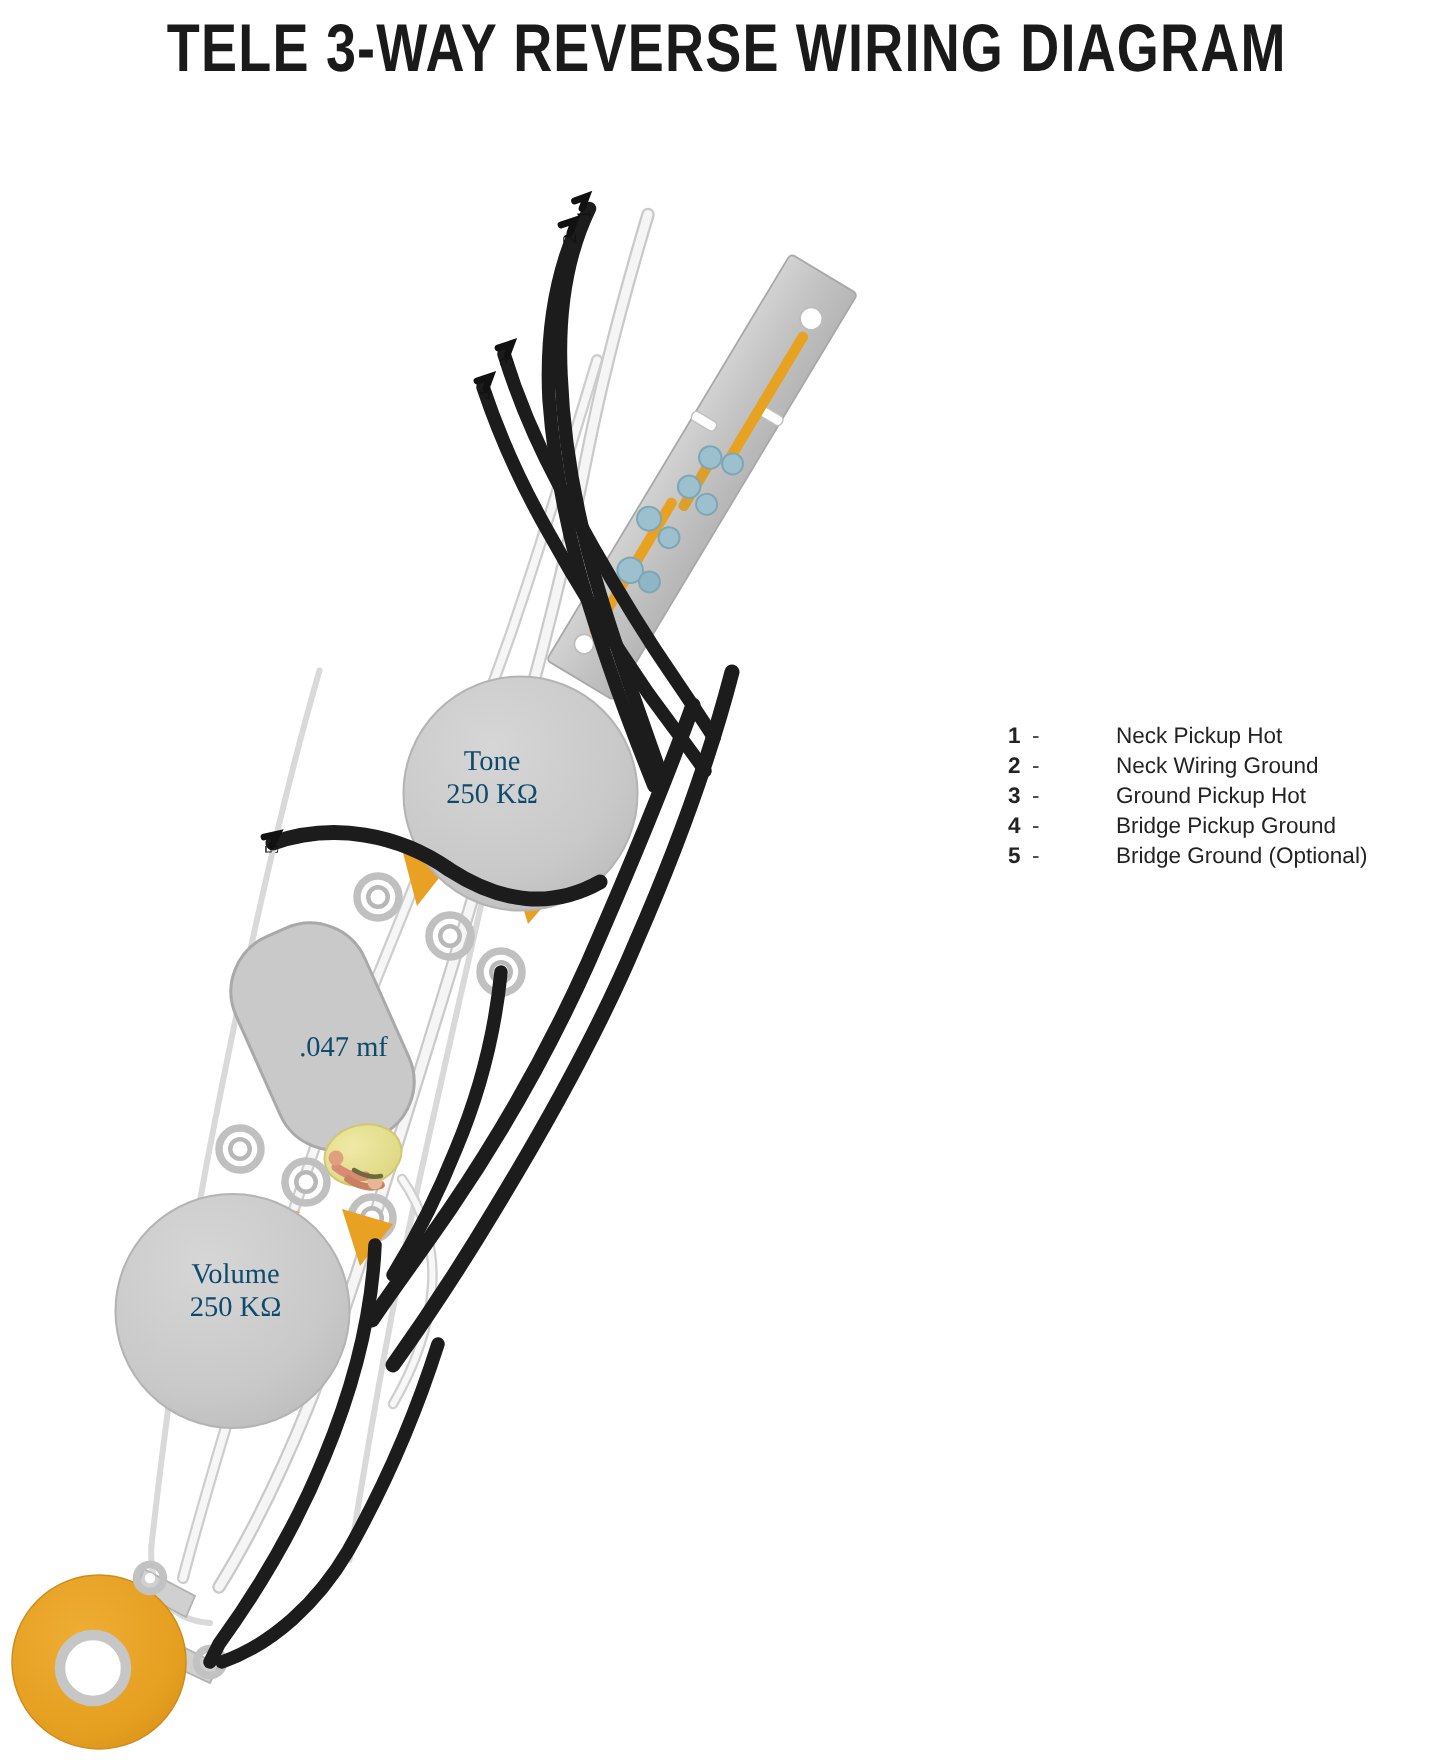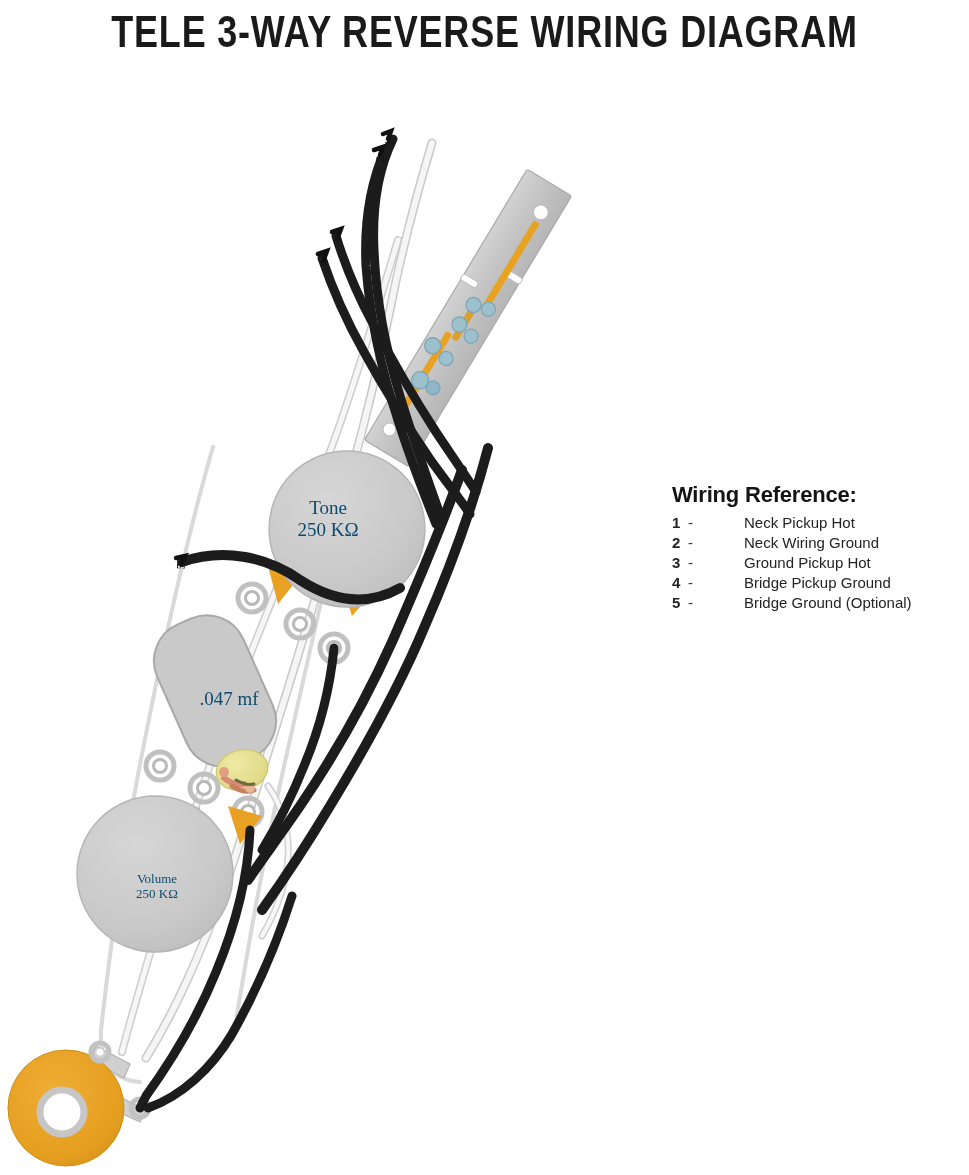--- a/index.html
+++ b/index.html
@@ -90,21 +90,21 @@
   .part-label {
     position: absolute;
     font-family: "Liberation Serif", serif;
     color: #0c4a6e;
     text-align: center;
     line-height: 1.18;
     white-space: nowrap;
     pointer-events: none;
   }
   #label-tone   { left: 268px; top: 497px; width: 120px; font-size: 19px; }
-  #label-volume { left:  92px; top: 871px; width: 130px; font-size: 13px; }
+  #label-volume { left:  92px; top: 839px; width: 130px; font-size: 19px; }
   #label-cap    { left: 176px; top: 673px; width: 106px; font-size: 19px;
                   transform: rotate(0deg); margin-top: 15px; }
 
   .wire-num {
     position: absolute;
     font-family: "Liberation Serif", serif;
     font-size: 13px;
     color: #111;
     pointer-events: none;
   }
@@ -320,21 +320,20 @@
 
   <div class="part-label" id="label-cap">.047 mf</div>
 
   <div class="wire-num" style="left:386px; top:135px; transform:rotate(-90deg);">1</div>
   <div class="wire-num" style="left:377px; top:151px; transform:rotate(-90deg);">2</div>
   <div class="wire-num" style="left:335px; top:233px; transform:rotate(-90deg);">3</div>
   <div class="wire-num" style="left:321px; top:255px; transform:rotate(-90deg);">4</div>
   <div class="wire-num" style="left:178px; top:558px; transform:rotate(-90deg);">5</div>
 
   <div class="legend">
-    <div class="legend-title">Wiring Reference:</div>
     <div id="legend-rows">
         <div class="legend-row">
           <span class="legend-num">1</span>
           <span class="legend-dash">-</span>
           <span class="legend-label">Neck Pickup Hot</span>
         </div>
         <div class="legend-row">
           <span class="legend-num">2</span>
           <span class="legend-dash">-</span>
           <span class="legend-label">Neck Wiring Ground</span>

